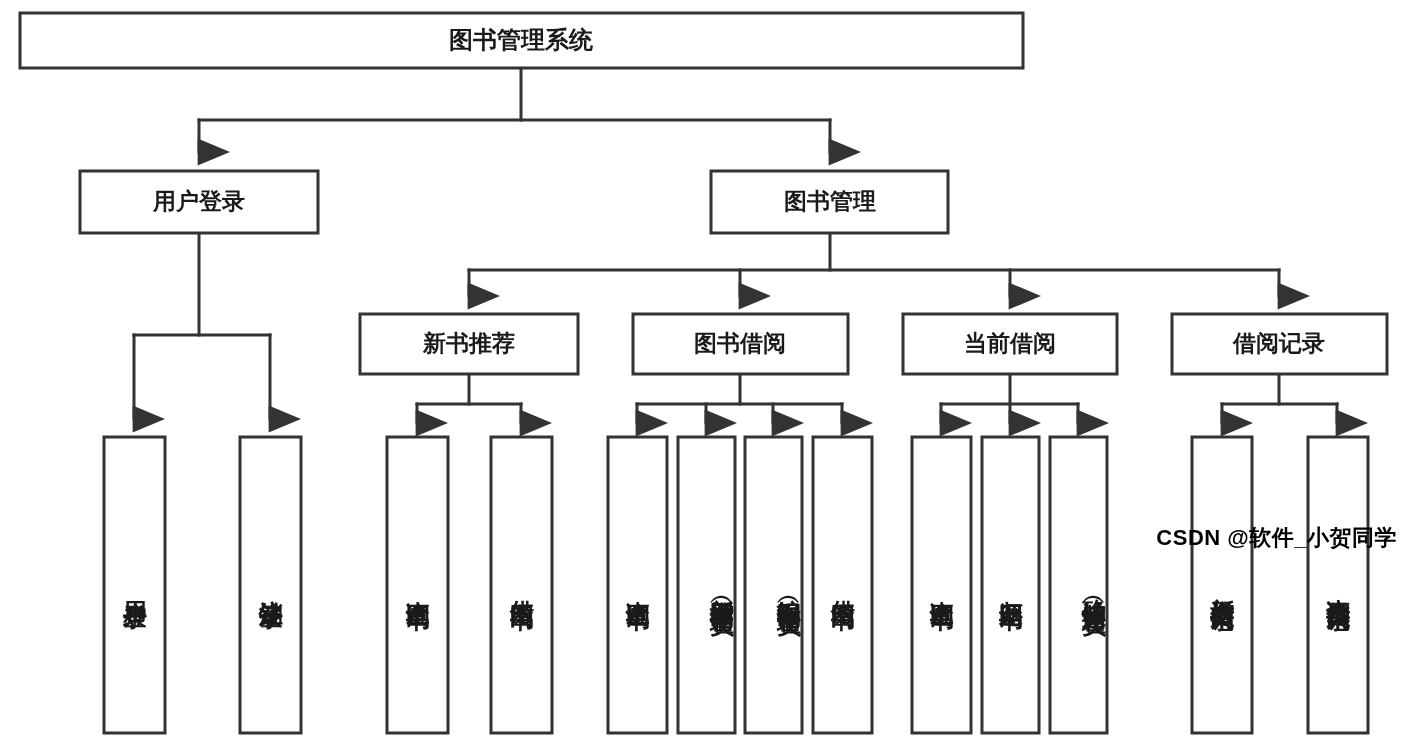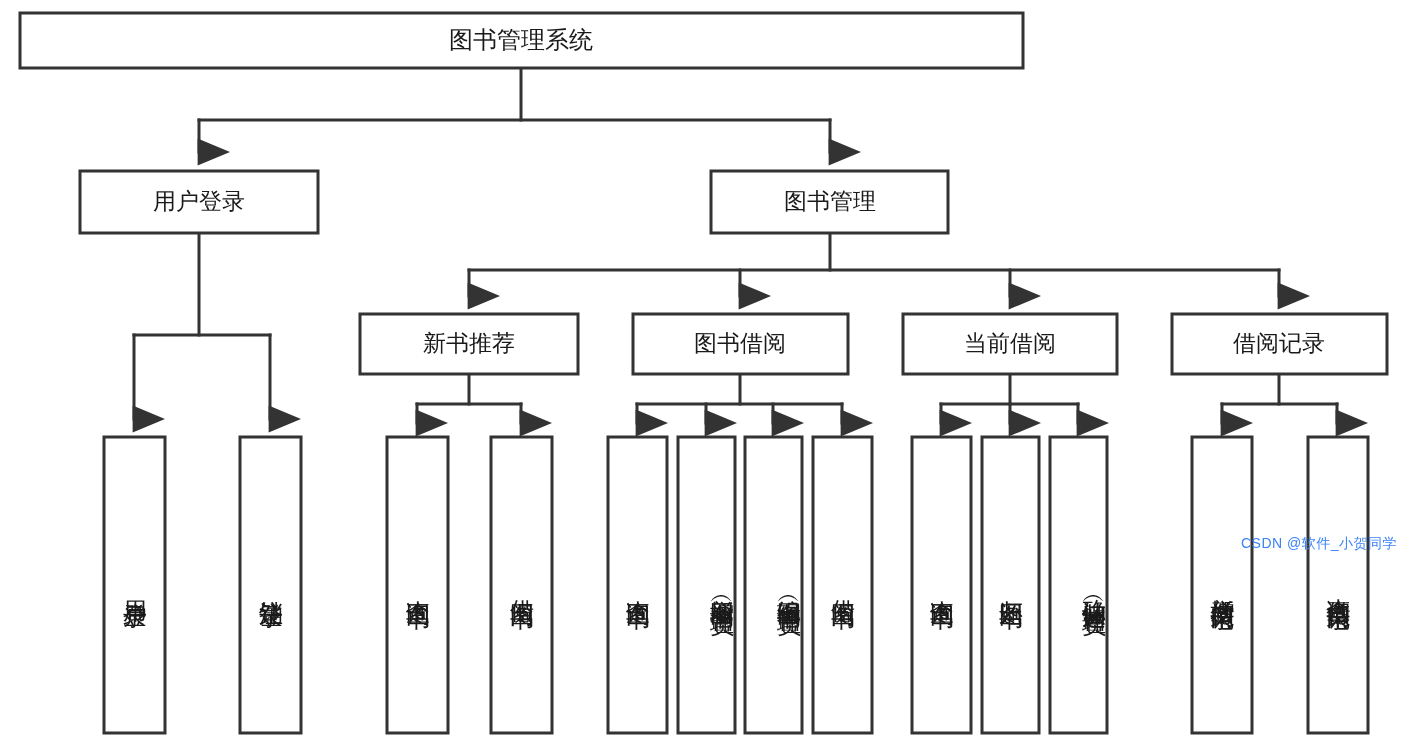--- a/index.html
+++ b/index.html
@@ -11,20 +11,21 @@
     width: 1405px;
     height: 747px;
     font-family: "Liberation Sans", "DejaVu Sans", sans-serif;
     overflow: hidden;
     position: relative;
   }
   #diagram-root {
     position: relative;
     width: 1405px;
     height: 558px;
+    font-weight: bold;
   }
   svg#flow {
     position: absolute;
     left: 0;
     top: 0;
     width: 1405px;
     height: 747px;
   }
   .node-box {
     fill: #ffffff;
@@ -64,22 +65,22 @@
     justify-content: center;
     text-align: center;
     white-space: normal;
     pointer-events: none;
   }
   .watermark {
     position: absolute;
     right: 8px;
     bottom: 5px;
     font-family: "Liberation Sans", "DejaVu Sans", sans-serif;
-    font-size: 14px;
-    color: #3b82f6;
+    font-size: 22px;
+    color: #000000;
     letter-spacing: 0.5px;
     white-space: nowrap;
     text-align: right;
   }
 </style>
 </head>
 <body>
 
 <div id="diagram-root">
 

